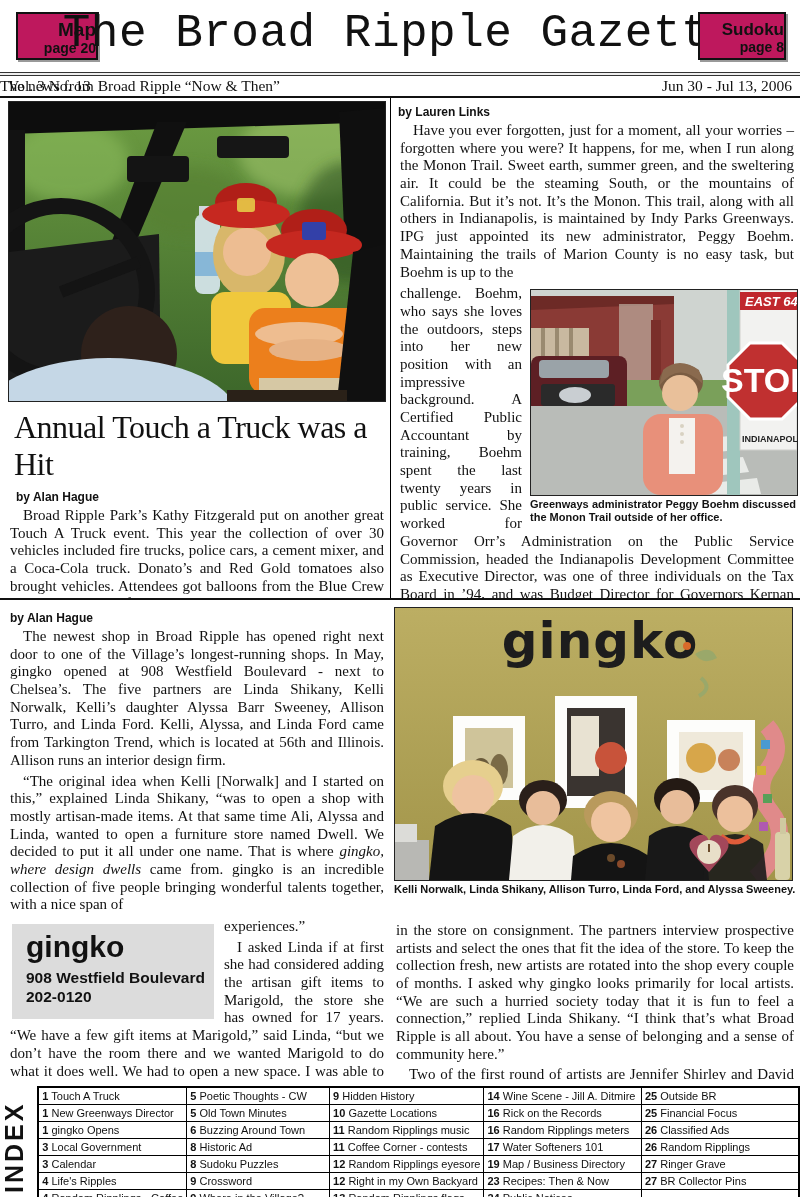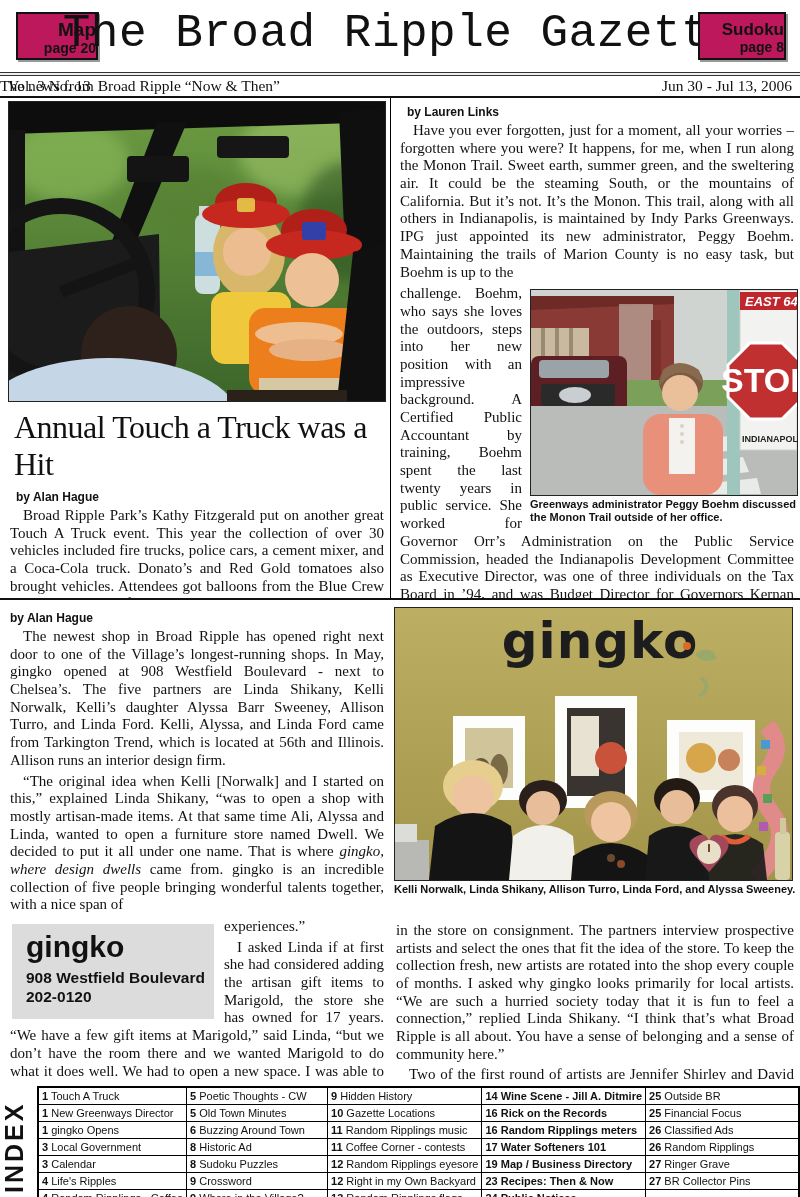--- a/index.html
+++ b/index.html
@@ -61,21 +61,21 @@
   .index-section{display:flex;align-items:center;margin-top:6px;}
   .index-label{
     width:38px;text-align:center;font-family:"Liberation Sans",sans-serif;font-weight:800;
     font-size:25px;letter-spacing:3px;writing-mode:vertical-rl;transform:rotate(180deg);
     height:110px;margin-left:0px;
   }
   table.index{border-collapse:collapse;border:2px solid #000;font-family:"Liberation Sans",sans-serif;font-size:11px;}
   table.index td{
     border:1px solid #000;padding:1px 3px;height:14px;white-space:nowrap;overflow:hidden;
   }
-  td.c0{width:141px;} td.c1{width:140px;margin-top:8px;} td.c2{width:136px;} td.c3{width:151px;font-weight:bold;} td.c4{width:160px;}
+  td.c0{width:141px;} td.c1{width:140px;margin-top:8px;} td.c2{width:136px;} td.c3{width:151px;} td.c4{width:160px;}
   .clearfix::after{content:"";display:block;clear:both;}
 </style>
 </head>
 <body>
 
 <div class="masthead">
   <div class="corner-box" id="map-box">
     <div class="cb-title">Map</div>
     <div class="cb-page">page 20</div>
   </div>
@@ -151,21 +151,21 @@
     </svg>
     <h1 class="hl-left">Annual Touch a Truck was a Hit</h1>
     <div class="byline">by Alan Hague</div>
     <p class="body-p indent">Broad Ripple Park’s Kathy Fitzgerald put on another great Touch A Truck event.  This year the collection of over 30 vehicles included fire trucks, police cars, a cement mixer, and a Coca-Cola truck.  Donato’s and Red Gold tomatoes also brought vehicles.  Attendees got balloons from the Blue Crew on the Colts blue fire truck and saw inside a FOX59 news van. WFMS 95 handed out freebies to the kids and Adzooks demonstrated some of their puppetry skills.</p>
 
   </div>
 
   <div class="vdivider"></div>
 
   <div class="col-right">
-    <div class="byline" style="margin-left:9px;">by Lauren Links</div>
+    <div class="byline" style="margin-left:0;">by Lauren Links</div>
     <p class="body-p indent" style="margin-top:0;">Have you ever forgotten, just for a moment, all your worries – forgotten where you were? It happens, for me, when I run along the Monon Trail. Sweet earth, summer green, and the sweltering air. It could be the steaming South, or the mountains of California. But it’s not. It’s the Monon. This trail, along with all others in Indianapolis, is maintained by Indy Parks Greenways. IPG just appointed its new administrator, Peggy Boehm. Maintaining the trails of Marion County is no easy task, but Boehm is up to the</p>
     <div class="clearfix">
       <div class="float-photo-right">
         <svg class="photo-frame" width="266" height="205" viewBox="0 0 266 205">
           <rect width="266" height="205" fill="#cfd4d0"></rect>
 
           <rect x="0" y="6" width="143" height="86" fill="#8a3a35"></rect>
           <polygon points="0,6 143,6 143,14 0,20" fill="#6d2a26"></polygon>
           <rect x="88" y="14" width="34" height="78" fill="#b9a79a" opacity=".75"></rect>
           <rect x="120" y="30" width="10" height="62" fill="#7a2f2a"></rect>

